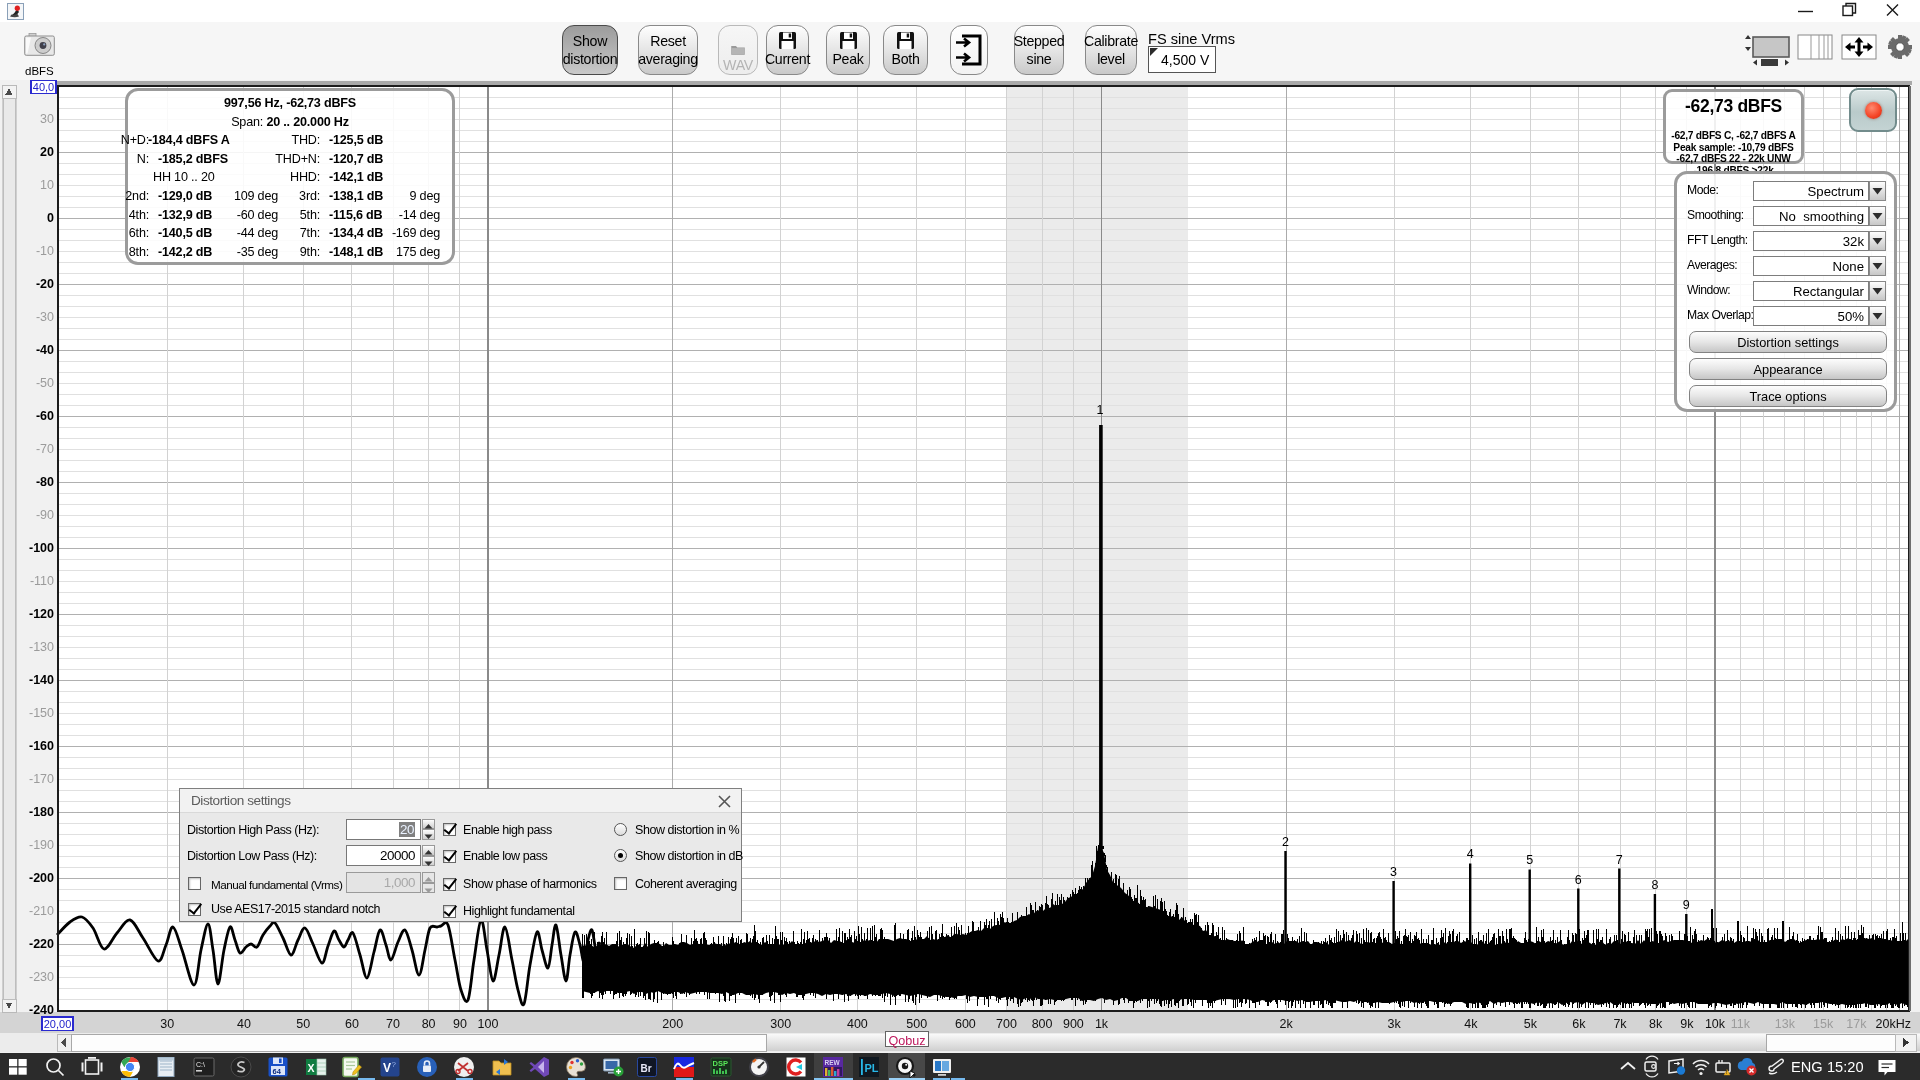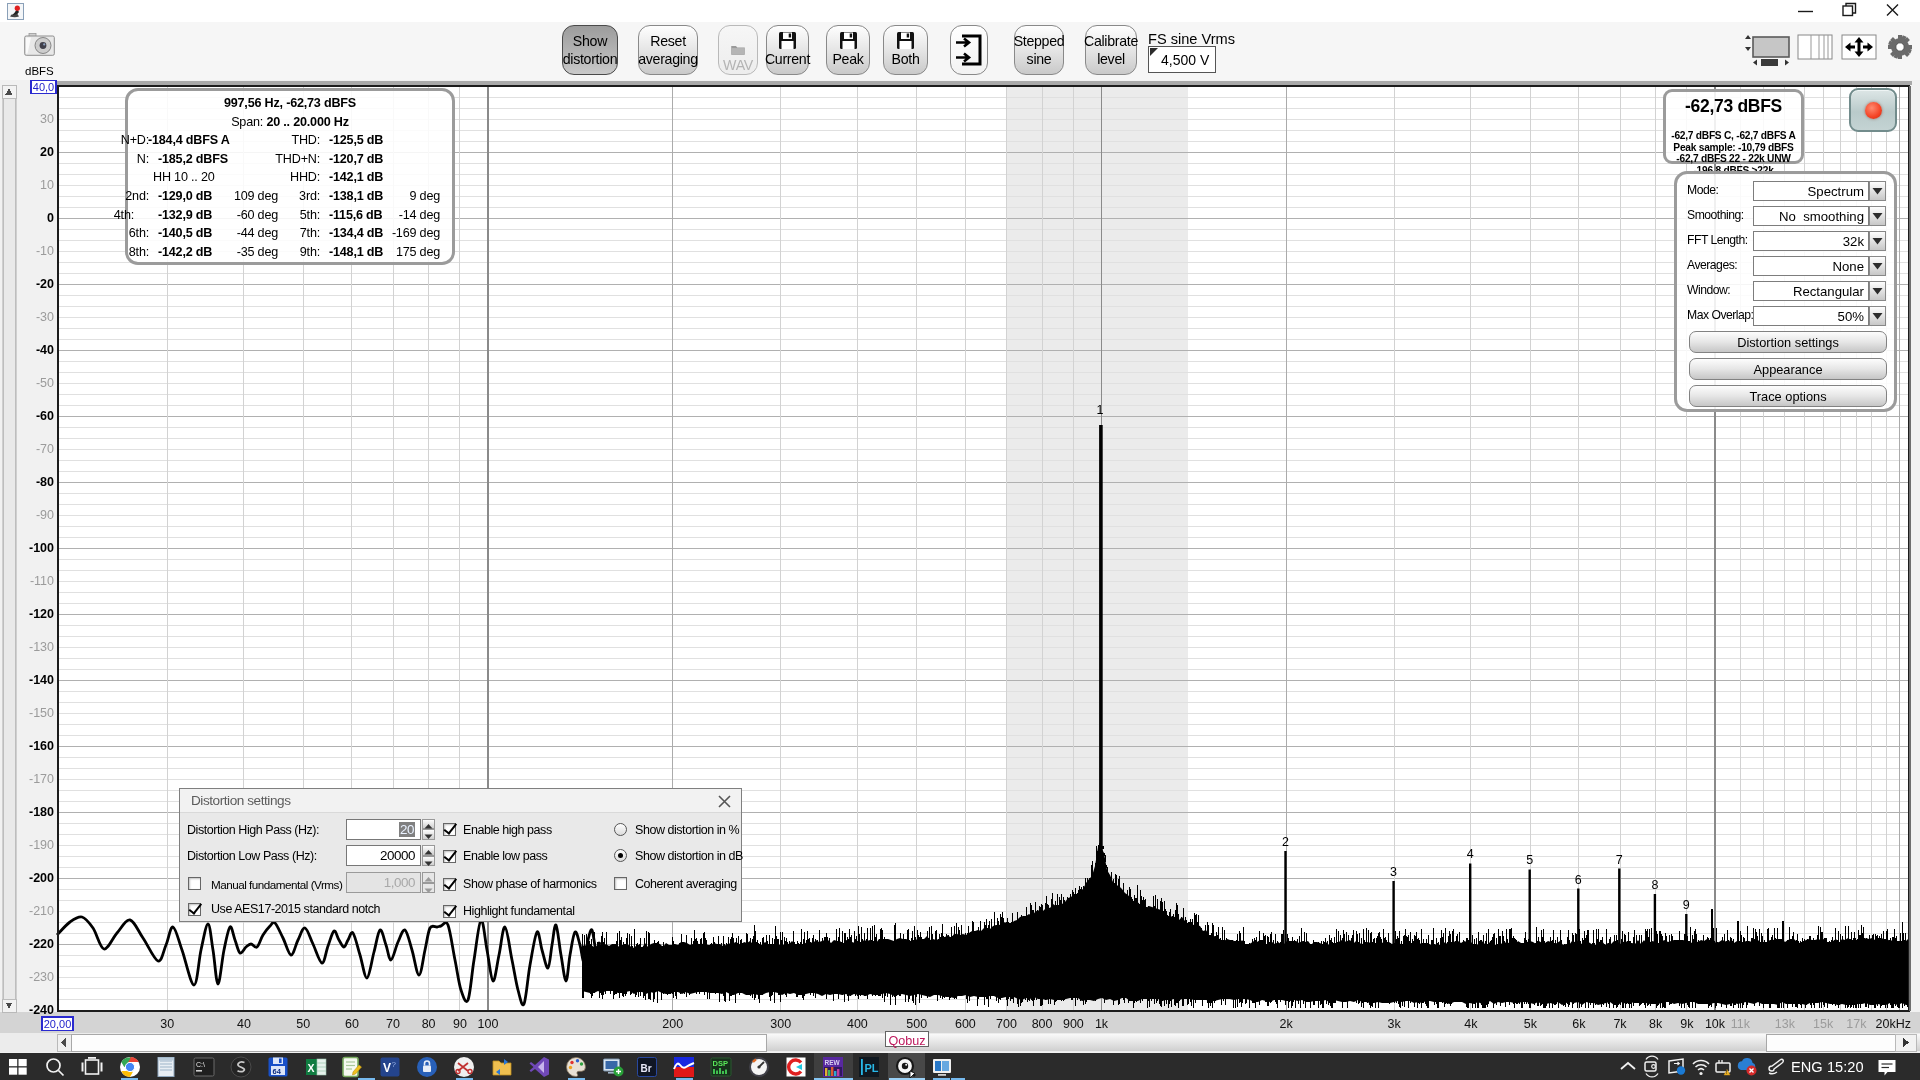--- a/index.html
+++ b/index.html
@@ -401,21 +401,21 @@
     <div class="lbl" style="left:201px;top:61px;font-weight:bold;">-120,7 dB</div>
     <div class="lbl" style="left:25px;top:79px;">HH 10 .. 20</div>
     <div class="lbl" style="right:132px;top:79px;">HHD:</div>
     <div class="lbl" style="left:201px;top:79px;font-weight:bold;">-142,1 dB</div>
     <div class="lbl" style="right:303px;top:98px;">2nd:</div>
     <div class="lbl" style="left:30px;top:98px;font-weight:bold;">-129,0 dB</div>
     <div class="lbl" style="right:174px;top:98px;">109 deg</div>
     <div class="lbl" style="right:132px;top:98px;">3rd:</div>
     <div class="lbl" style="left:201px;top:98px;font-weight:bold;">-138,1 dB</div>
     <div class="lbl" style="right:12px;top:98px;">9 deg</div>
-    <div class="lbl" style="right:318px;top:117px;">4th:</div>
+    <div class="lbl" style="right:303px;top:117px;">4th:</div>
     <div class="lbl" style="left:30px;top:117px;font-weight:bold;">-132,9 dB</div>
     <div class="lbl" style="right:174px;top:117px;">-60 deg</div>
     <div class="lbl" style="right:132px;top:117px;">5th:</div>
     <div class="lbl" style="left:201px;top:117px;font-weight:bold;">-115,6 dB</div>
     <div class="lbl" style="right:12px;top:117px;">-14 deg</div>
     <div class="lbl" style="right:303px;top:135px;">6th:</div>
     <div class="lbl" style="left:30px;top:135px;font-weight:bold;">-140,5 dB</div>
     <div class="lbl" style="right:174px;top:135px;">-44 deg</div>
     <div class="lbl" style="right:132px;top:135px;">7th:</div>
     <div class="lbl" style="left:201px;top:135px;font-weight:bold;">-134,4 dB</div>

